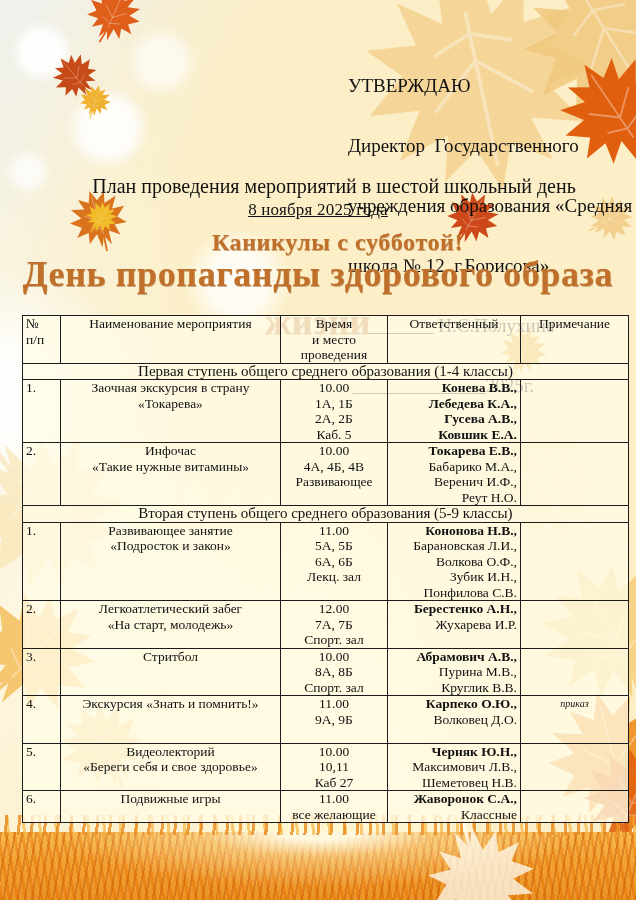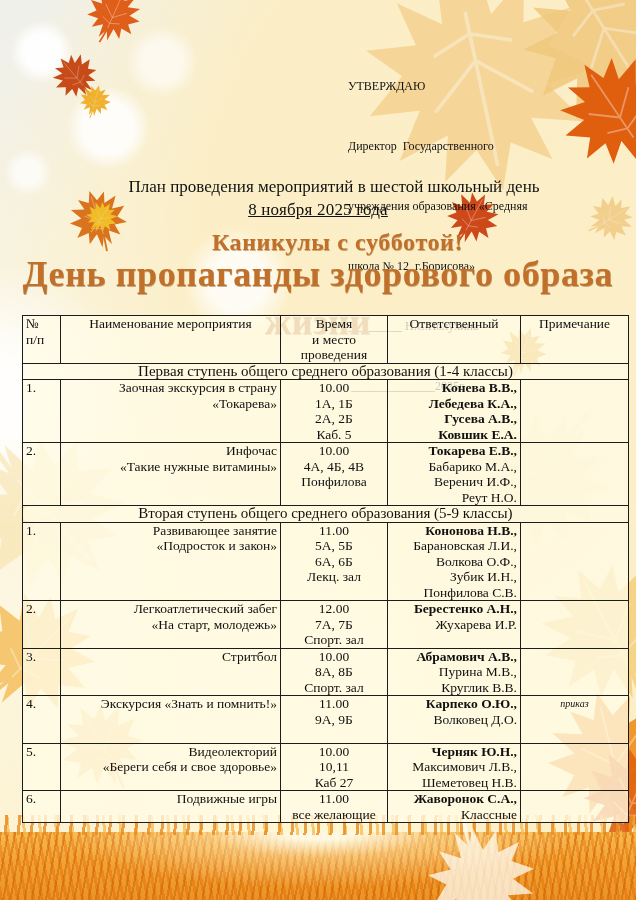--- a/index.html
+++ b/index.html
@@ -28,43 +28,43 @@
       repeating-linear-gradient(100deg, rgba(198,90,8,.45) 0 2px, rgba(198,90,8,0) 2px 7px),
       repeating-linear-gradient(80deg, rgba(236,130,20,.55) 0 3px, rgba(247,180,70,.4) 3px 8px),
       linear-gradient(to bottom, #f7bd54 0%, #ee9526 45%, #e37d10 100%);
   }
   .wheat::before {
     content:""; position:absolute; left:0; right:0; top:-17px; height:20px;
     background:
       repeating-linear-gradient(93deg, rgba(0,0,0,0) 0 5px, rgba(233,138,28,.8) 5px 8px, rgba(0,0,0,0) 8px 13px),
       repeating-linear-gradient(85deg, rgba(0,0,0,0) 0 7px, rgba(246,178,60,.65) 7px 10px, rgba(0,0,0,0) 10px 16px);
   }
-  .approval { position:absolute; left:348px; top:36px; z-index:2; font-size:12px; line-height:20px; white-space:pre; }
+  .approval { position:absolute; left:348px; top:36px; z-index:2; font-size:19px; line-height:20px; white-space:pre; }
   .titles { position:absolute; left:0; top:176px; width:100%; z-index:2; text-align:center; }
-  .t-plan { font-size:17px; line-height:21px;margin-left:32px; }
+  .t-plan { font-size:20px; line-height:21px;margin-left:32px; }
   .t-date { font-size:17px; line-height:21px; text-decoration:underline; margin-top:2px; letter-spacing:.2px; }
   .t-h1, .t-h2 {
     font-weight:bold; color:#c0702a; letter-spacing:.6px;
     text-shadow: 0.5px 1px 0 rgba(122,62,10,.4), -0.5px -0.5px 0 rgba(255,232,185,.7);
   }
   .t-h1 { font-size:24px; line-height:30px; margin-top:7px;margin-left:39px; }
   .t-h2 { font-size:36px; line-height:31px; margin-top:2px; }
   table.doc {
     position:absolute; left:22px; top:315px; width:606px; z-index:2;
     border-collapse:collapse; table-layout:fixed; font-size:13.5px;
   }
   table.doc td {
     border:1px solid #1c1c1c; vertical-align:top; padding:0 3px;
     line-height:15.5px; background:rgba(255,251,230,.78);
   }
   td.hcell { text-align:center; line-height:14.5px; padding-top:2px; padding-bottom:2px; }
   td.hcell.c0 { text-align:left; }
-  td.section { text-align:center; font-size:15px; line-height:18px; background:rgba(255,251,230,.82);border-radius:6px; }
+  td.section { text-align:center; font-size:15px; line-height:18px; background:rgba(255,251,230,.82); }
   td.num  { text-align:left; padding-left:4px; }
-  td.name { text-align:right; }
+  td.name { text-align:center; }
   td.time { text-align:center; }
   td.resp { text-align:right; padding-left:5px; }
   td.note { text-align:center; font-size:10px; line-height:13px; padding-top:2px;font-style:italic; }
   td .b { font-weight:bold; }
 </style>
 </head>
 <body>
 
 <div class="bg"></div>
 
@@ -212,21 +212,21 @@
         <td class="num">
           <div>2.</div>
         </td>
         <td class="name">
           <div>Инфочас</div>
           <div>«Такие нужные витамины»</div>
         </td>
         <td class="time">
           <div>10.00</div>
           <div>4А, 4Б, 4В</div>
-          <div>Понфилова</div>
+          <div>Развивающее</div>
         </td>
         <td class="resp">
           <div class="b">Токарева Е.В.,</div>
           <div>Бабарико М.А.,</div>
           <div>Веренич И.Ф.,</div>
           <div>Реут Н.О.</div>
         </td>
         <td class="note"></td>
       </tr>
       <tr>

